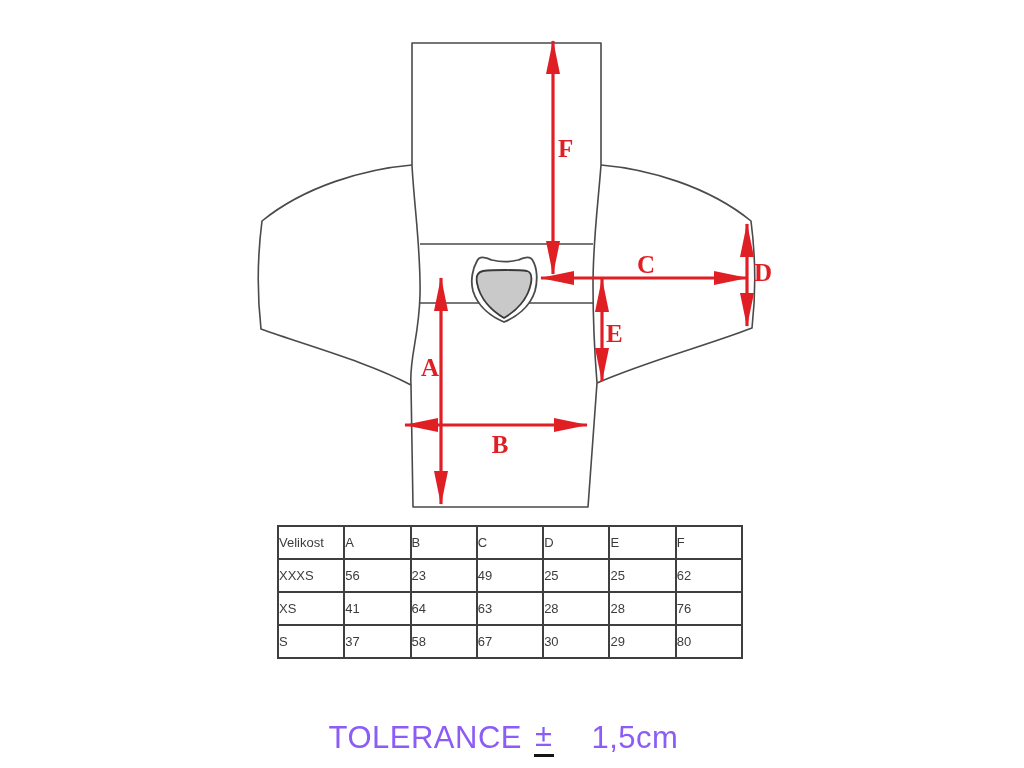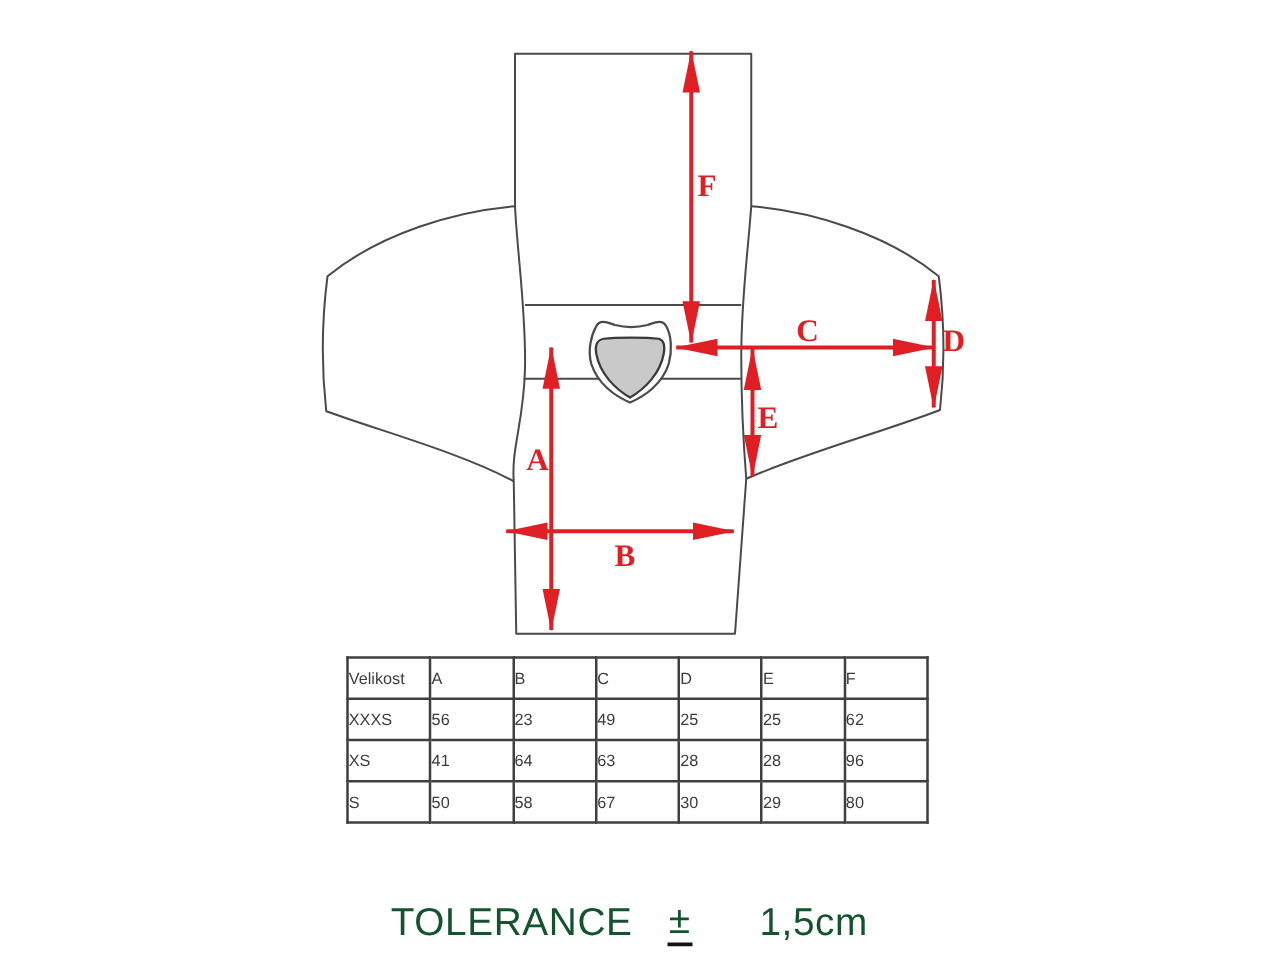--- a/index.html
+++ b/index.html
@@ -33,21 +33,21 @@
   }
   #size-table td{
     border:2px solid var(--table-border);
     text-align:left;vertical-align:middle;
     height:31px;padding:0;margin-left:34px;
   }
 
   #tolerance-line{
     position:absolute;left:0;top:720px;width:1007px;
     display:flex;justify-content:center;align-items:flex-start;
-    font-size:31px;color:#14532d;letter-spacing:0.5px;gap:16px;
+    font-size:31px;color:#8b5cf6;letter-spacing:0.5px;
   }
   #tolerance-pm{
     display:inline-block;margin-left:12px;
     border-bottom:3px solid #141414;padding:0 1px 1px 1px;line-height:1.05;
   }
   #tolerance-value{margin-left:38px;}
 </style>
 </head>
 <body>
 
@@ -110,25 +110,25 @@
         <td>25</td>
         <td>62</td>
       </tr>
       <tr>
         <td>XS</td>
         <td>41</td>
         <td>64</td>
         <td>63</td>
         <td>28</td>
         <td>28</td>
-        <td>96</td>
+        <td>76</td>
       </tr>
       <tr>
         <td>S</td>
-        <td>50</td>
+        <td>37</td>
         <td>58</td>
         <td>67</td>
         <td>30</td>
         <td>29</td>
         <td>80</td>
       </tr>
     </tbody>
   </table>
 
   <div id="tolerance-line">

